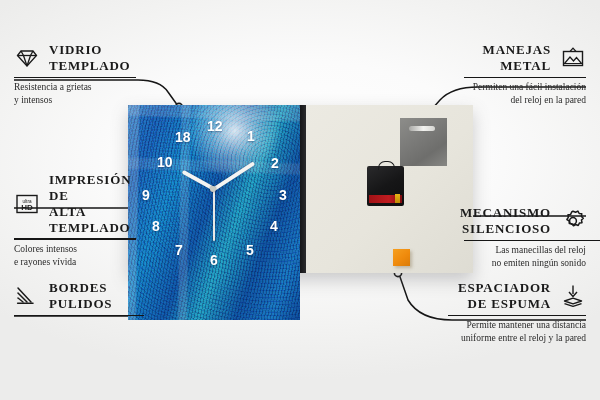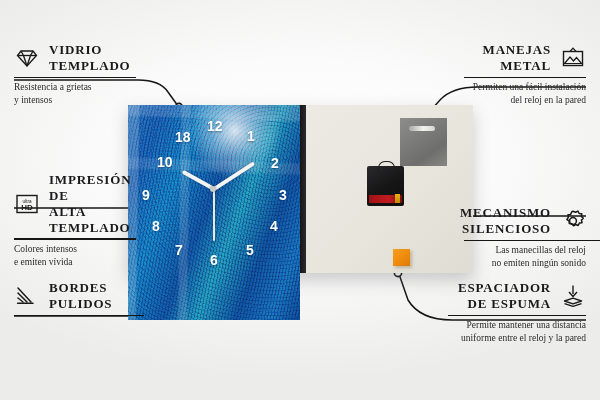--- a/index.html
+++ b/index.html
@@ -282,21 +282,21 @@
           <rect x="3" y="4.5" width="20" height="17" fill="none" stroke="#1a1a1a" stroke-width="1.4"></rect>
           <text x="13" y="11.6" text-anchor="middle" font-family="Liberation Sans, sans-serif" font-size="4.6" fill="#1a1a1a">ultra</text>
           <text x="13" y="19" text-anchor="middle" font-family="Liberation Sans, sans-serif" font-size="8" font-weight="bold" fill="#1a1a1a">HD</text>
         </svg>
       </span>
       <span class="title">IMPRESIÓN DE
 ALTA TEMPLADO</span>
     </div>
     <div class="rule" style="width:122px;"></div>
     <div class="desc">Colores intensos
-e emiten vívida</div>
+e rayones vívida</div>
   </div>
 
   <div class="callout left" style="left:14px; top:280px; width:122px;">
     <div class="head">
       <span class="ico">
         <svg viewBox="0 0 26 26">
             <g stroke="#1a1a1a" stroke-width="1.5" stroke-linecap="round">
           <line x1="4" y1="5" x2="17" y2="19"></line>
           <line x1="4" y1="10" x2="13" y2="19"></line>
           <line x1="4" y1="15" x2="9" y2="19"></line>

